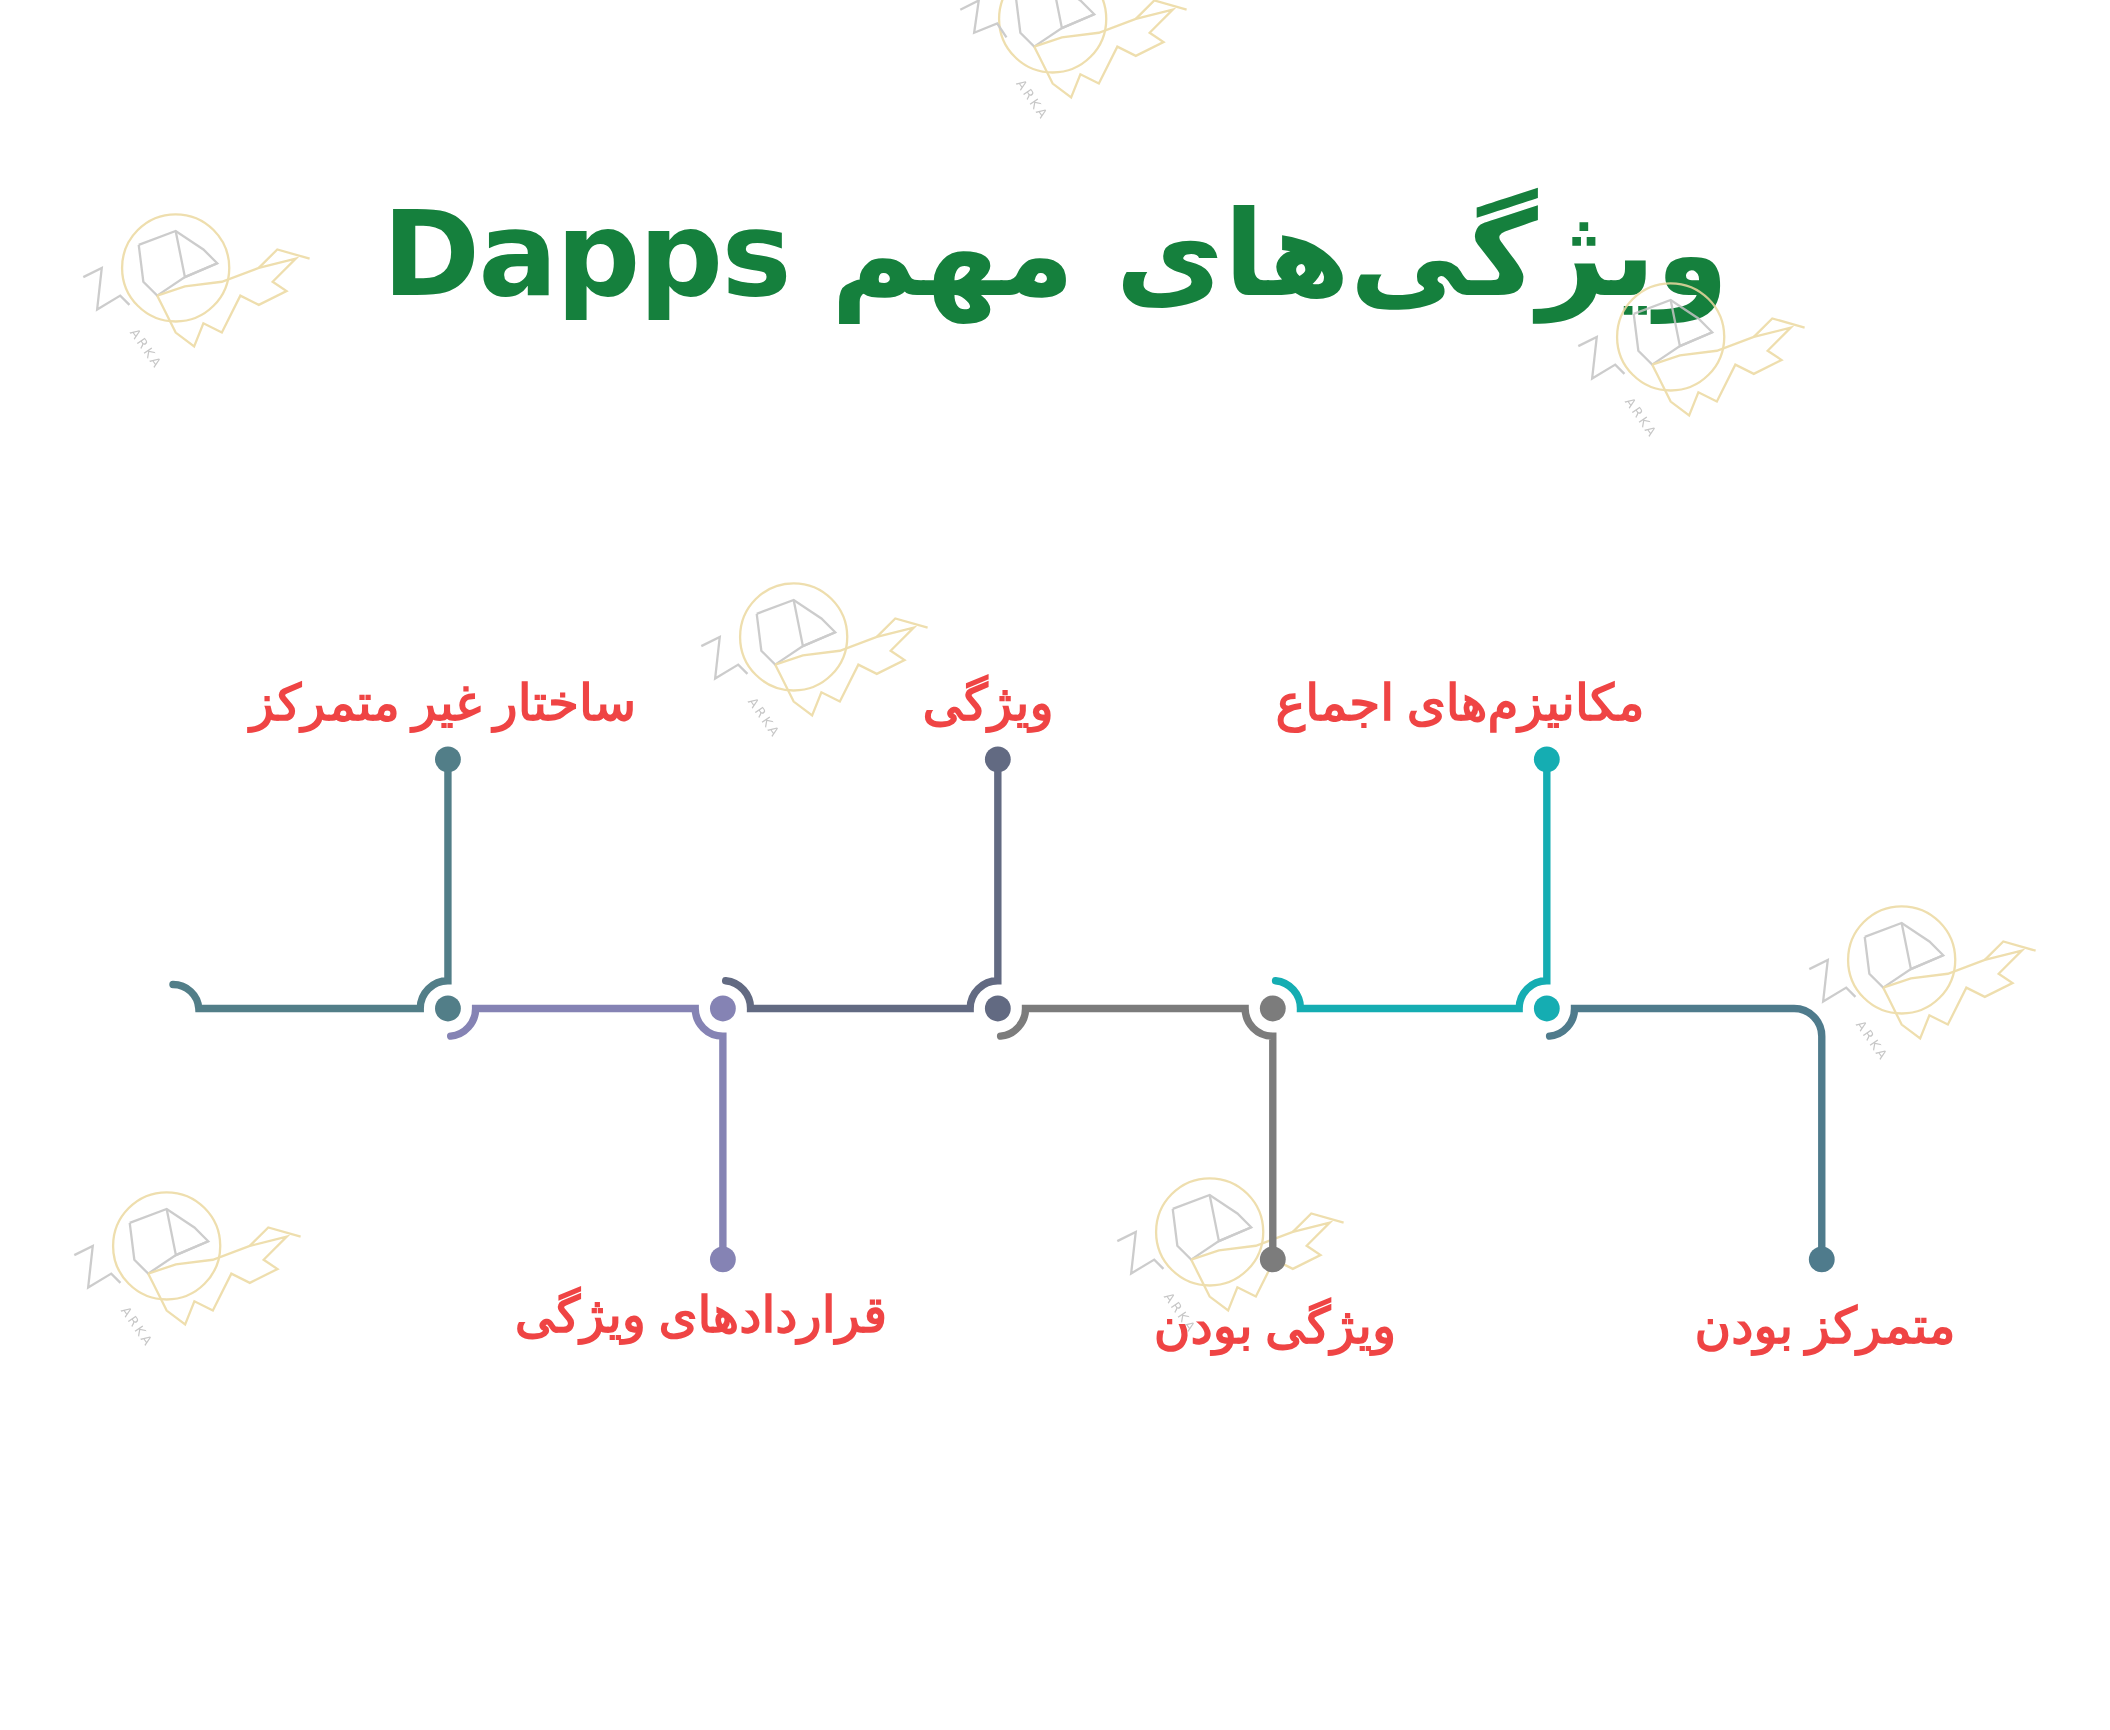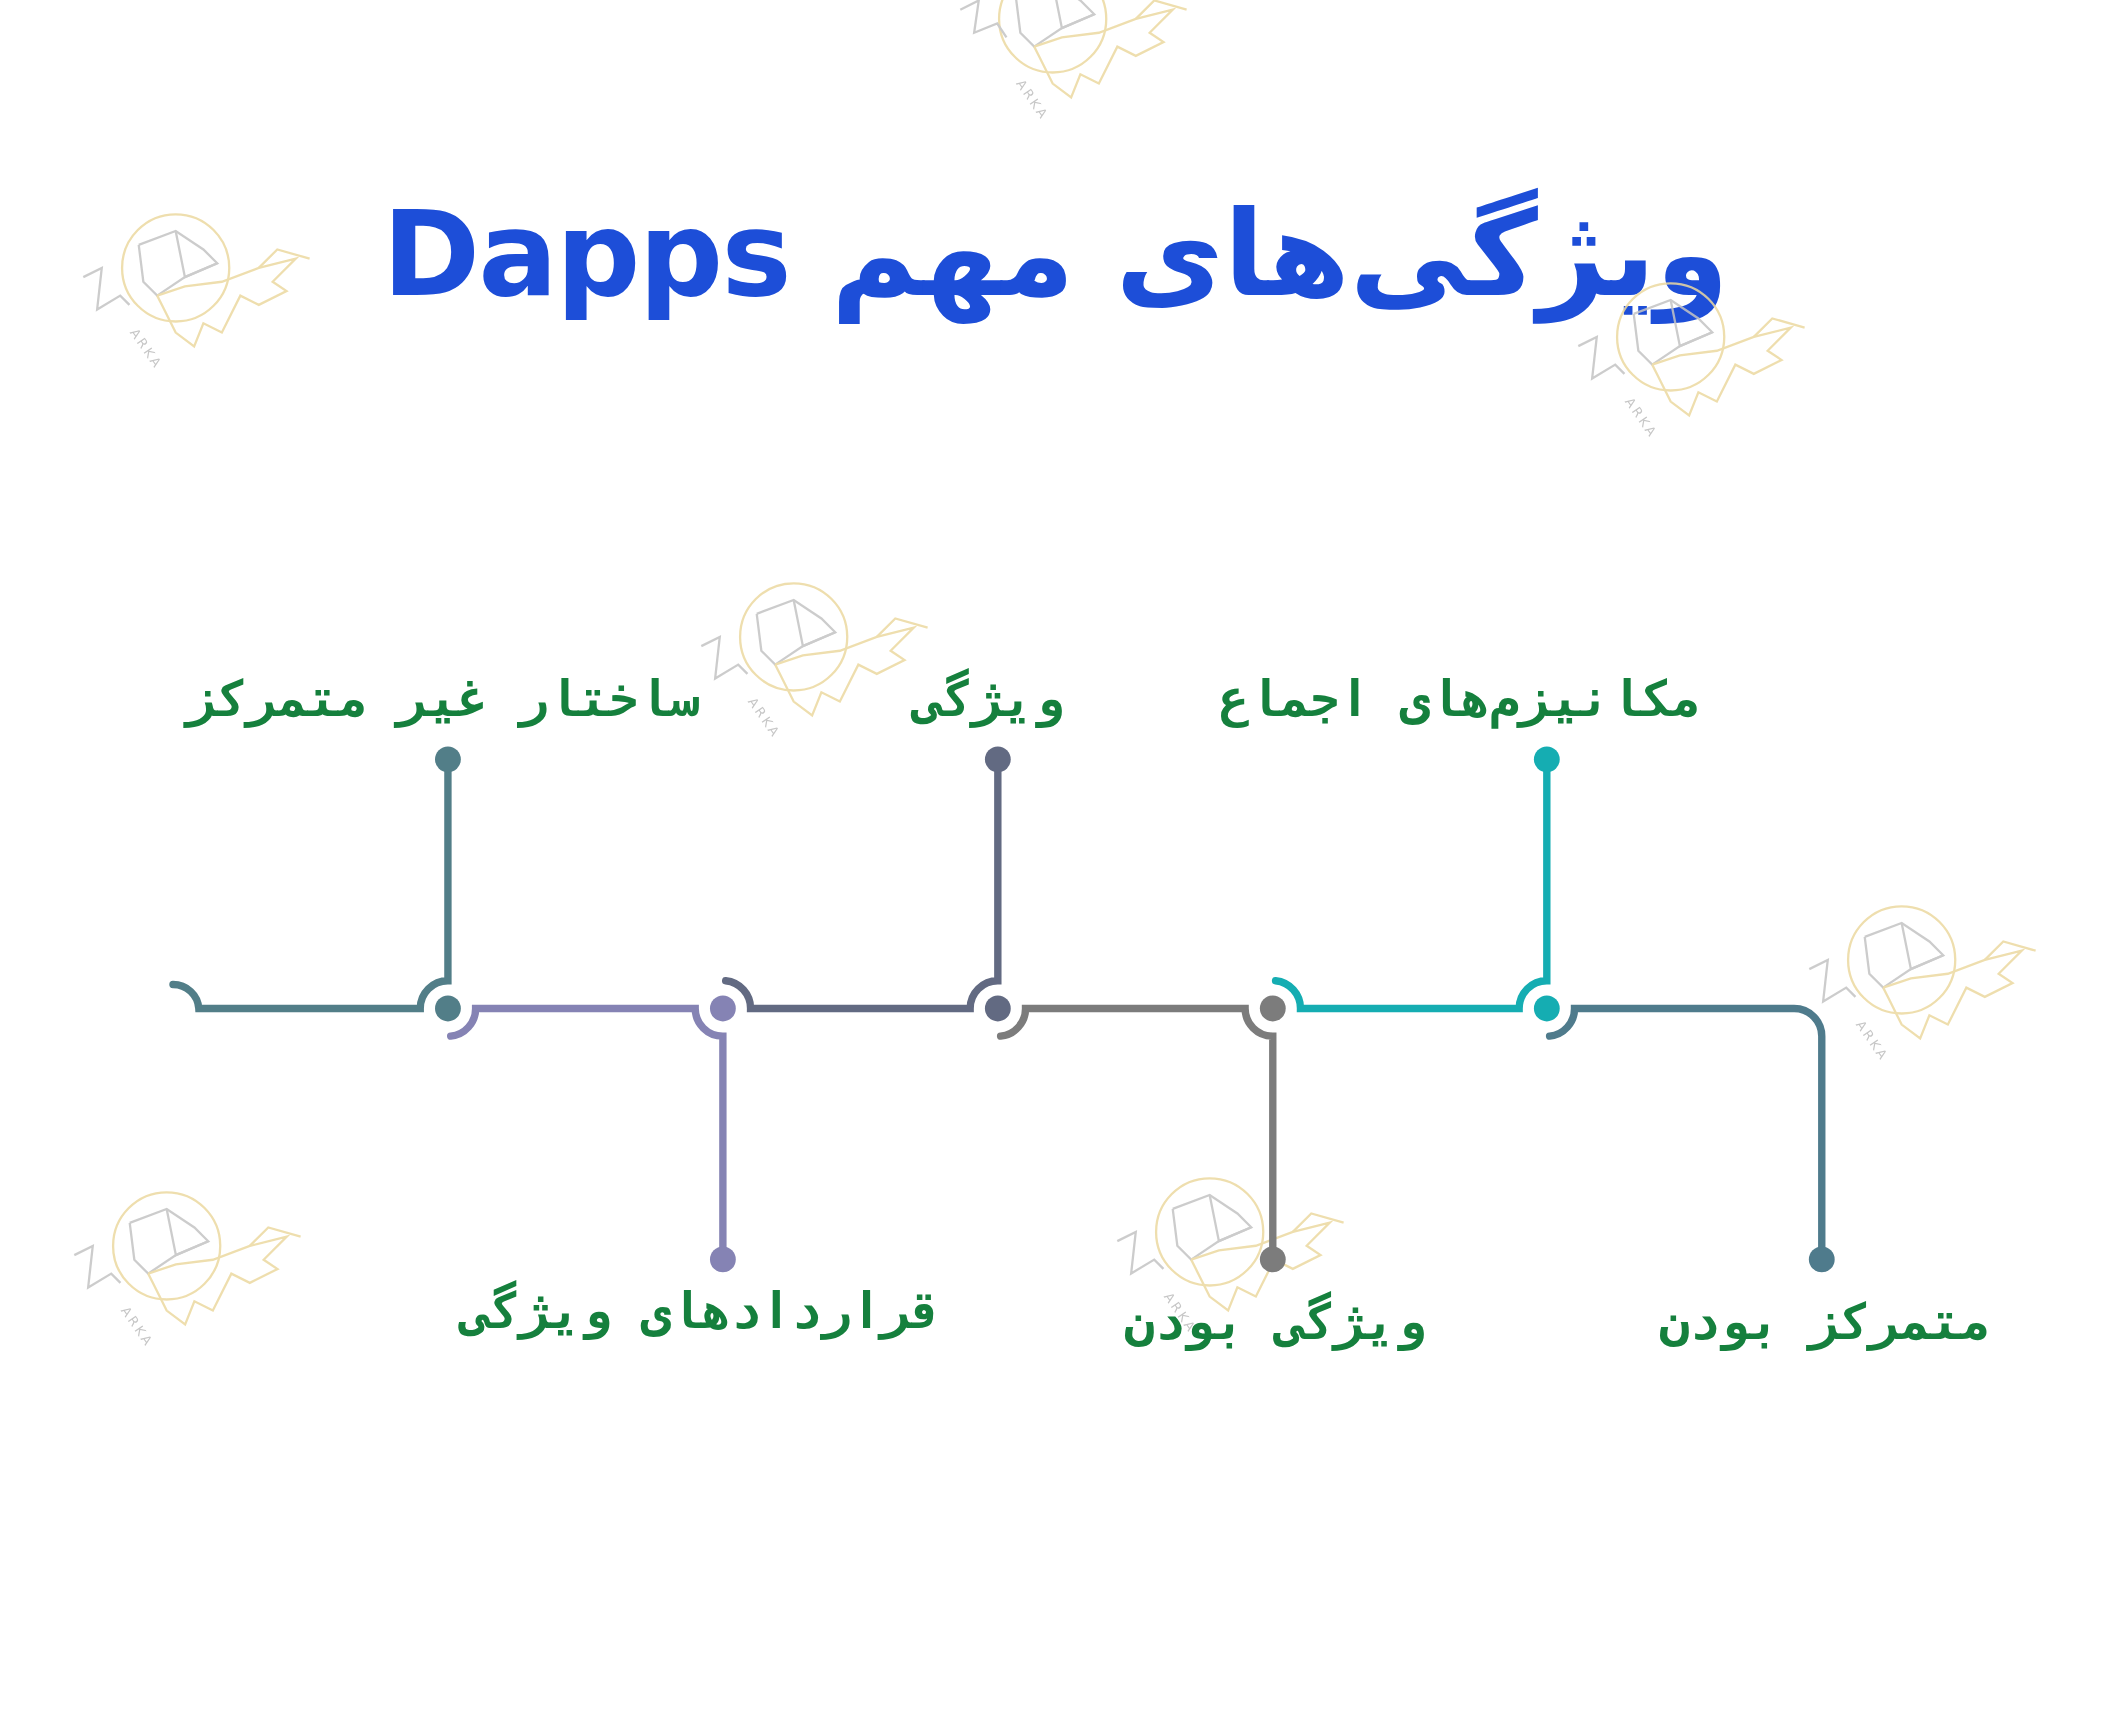--- a/index.html
+++ b/index.html
@@ -1,24 +1,24 @@
 <!DOCTYPE html>
 <html style="font-size:14.8px"><head>
 <meta charset="utf-8">
 <style>
   html, body { margin:0; padding:0; background:#ffffff; }
   body { width:2111px; height:1730px; position:relative; overflow:hidden; font-family:"DejaVu Sans", sans-serif; }
   .title {
     position:absolute; left:0; width:2111px; top:185px; text-align:center;
     font-family:"DejaVu Sans", sans-serif; font-weight:bold; font-size:118px;
-    color:#1d4ed8; direction:rtl; white-space:nowrap; letter-spacing:-1.8px;
+    color:#15803d; direction:rtl; white-space:nowrap; letter-spacing:-1.8px;
   }
   .label {
-    position:absolute; font-family:Liberation Mono, monospace; font-weight:bold;
-    font-size:50px; color:#15803d; direction:rtl; white-space:nowrap; text-align:center;
+    position:absolute; font-family:Liberation Serif, serif; font-weight:bold;
+    font-size:50px; color:#ef4444; direction:rtl; white-space:nowrap; text-align:center;
     transform:translateX(-50%); line-height:1;
   }
   svg.diagram { position:absolute; left:0; top:0; }
   .wm { position:absolute; opacity:0.85; }
   .wm-text { font-family:"DejaVu Sans", sans-serif; font-size:14px; fill:#bdbdbd; letter-spacing:3px; }
 </style>
 </head>
 <body>
 
 <div class="title">ویژگی‌های مهم Dapps</div>

